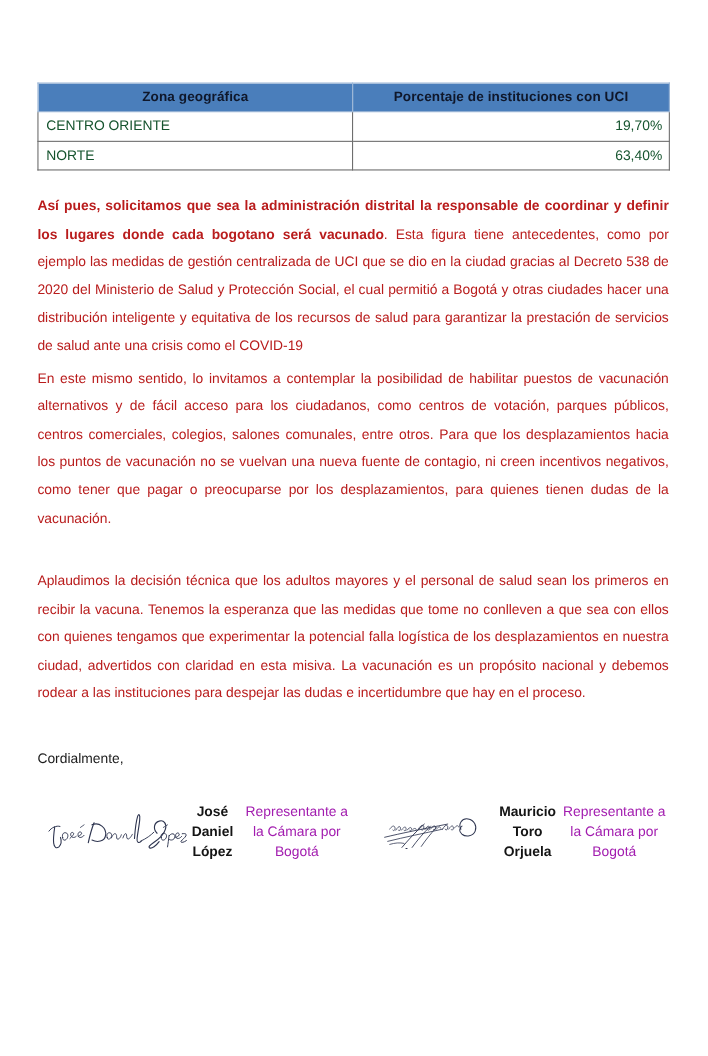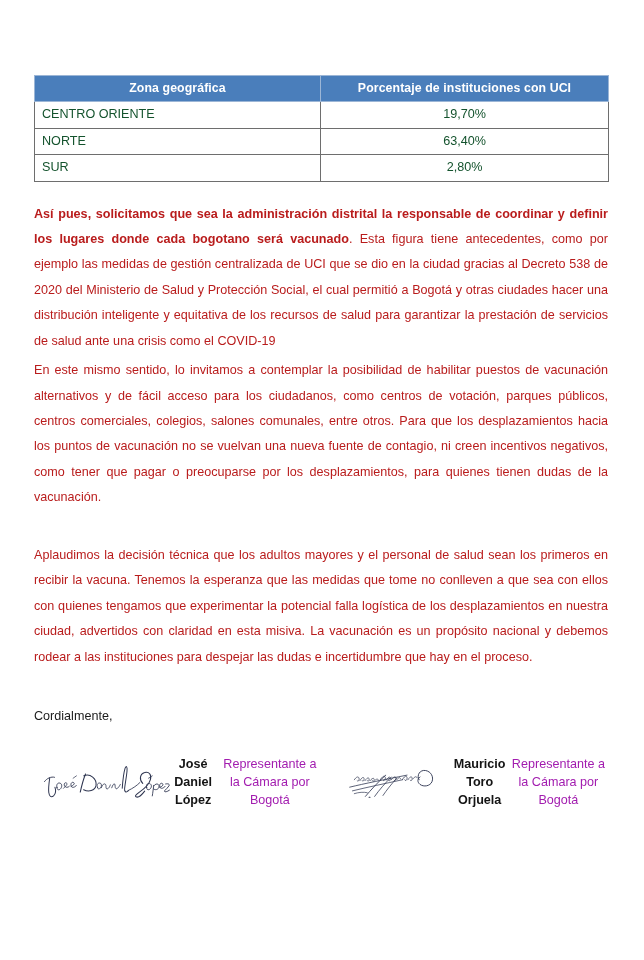--- a/index.html
+++ b/index.html
@@ -40,21 +40,21 @@
     border-collapse: collapse;
     table-layout: fixed;
     margin: 0 0 0 0;
     font-size: 12.3px;
   }
   table.uci-table col.c1 { width: 286px; }
   table.uci-table col.c2 { width: 288px; }
 
   table.uci-table thead th {
     background: #4A7EBB;
-    color: #ffffff;
+    color: #0f172a;
     font-weight: bold;
     font-size: 12.3px;
     text-align: center;
     padding: 5px 4px 6px 4px;
     border: 1px solid #9cb6d6;
     letter-spacing: 0.1px;
     line-height: 1.15;
   }
   table.uci-table tbody td {
     border: 1px solid #6e6e6e;
@@ -63,21 +63,21 @@
     line-height: 1.15;
     color: #14532d;
     background: #ffffff;
     height: 14px;
   }
   table.uci-table tbody td.zone {
     text-align: left;
     padding-left: 7px;
   }
   table.uci-table tbody td.pct {
-    text-align: center;
+    text-align: right;
   }
 
   
   .para {
     font-size: 12.6px;
     line-height: 2.02;
     text-align: justify;
     color: #b91c1c;
     margin: 0;
   }
@@ -153,24 +153,20 @@
       </thead>
       <tbody>
         <tr>
           <td class="zone">CENTRO ORIENTE</td>
           <td class="pct">19,70%</td>
         </tr>
         <tr>
           <td class="zone">NORTE</td>
           <td class="pct">63,40%</td>
         </tr>
-        <tr>
-          <td class="zone">SUR</td>
-          <td class="pct">2,80%</td>
-        </tr>
       </tbody>
     </table>
 
     <p class="para p1"><b>Así pues, solicitamos que sea la administración distrital la responsable de coordinar y definir los lugares donde cada bogotano será vacunado</b><span>. Esta figura tiene antecedentes, como por ejemplo las medidas de gestión centralizada de UCI que se dio en la ciudad gracias al Decreto 538 de 2020 del Ministerio de Salud y Protección Social, el cual permitió a Bogotá y otras ciudades hacer una distribución inteligente y equitativa de los recursos de salud para garantizar la prestación de servicios de salud ante una crisis como el COVID-19</span></p>
 
     <p class="para p2">En este mismo sentido, lo invitamos a contemplar la posibilidad de habilitar puestos de vacunación alternativos y de fácil acceso para los ciudadanos, como centros de votación, parques públicos, centros comerciales, colegios, salones comunales, entre otros. Para que los desplazamientos hacia los puntos de vacunación no se vuelvan una nueva fuente de contagio, ni creen incentivos negativos, como tener que pagar o preocuparse por los desplazamientos, para quienes tienen dudas de la vacunación.</p>
 
     <p class="para p3">Aplaudimos la decisión técnica que los adultos mayores y el personal de salud sean los primeros en recibir la vacuna. Tenemos la esperanza que las medidas que tome no conlleven a que sea con ellos con quienes tengamos que experimentar la potencial falla logística de los desplazamientos en nuestra ciudad, advertidos con claridad en esta misiva. La vacunación es un propósito nacional y debemos rodear a las instituciones para despejar las dudas e incertidumbre que hay en el proceso.</p>
 
     <div class="closing">Cordialmente,</div>

